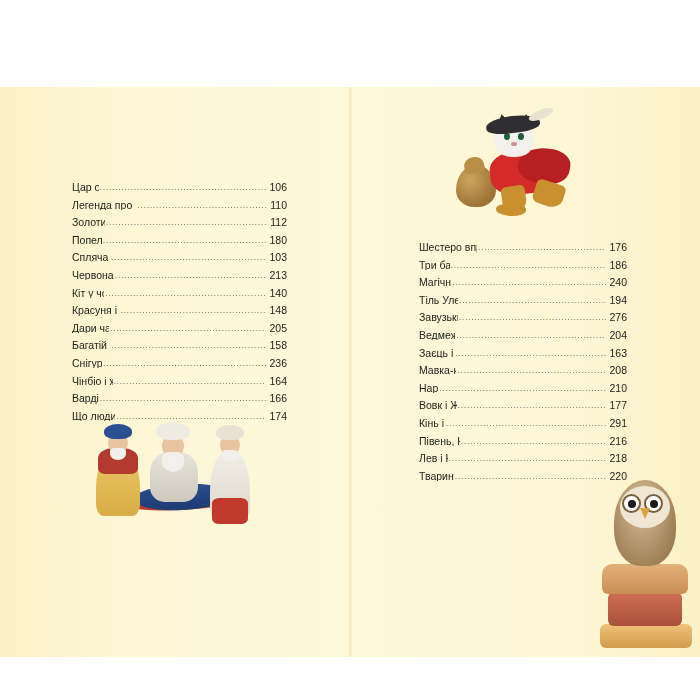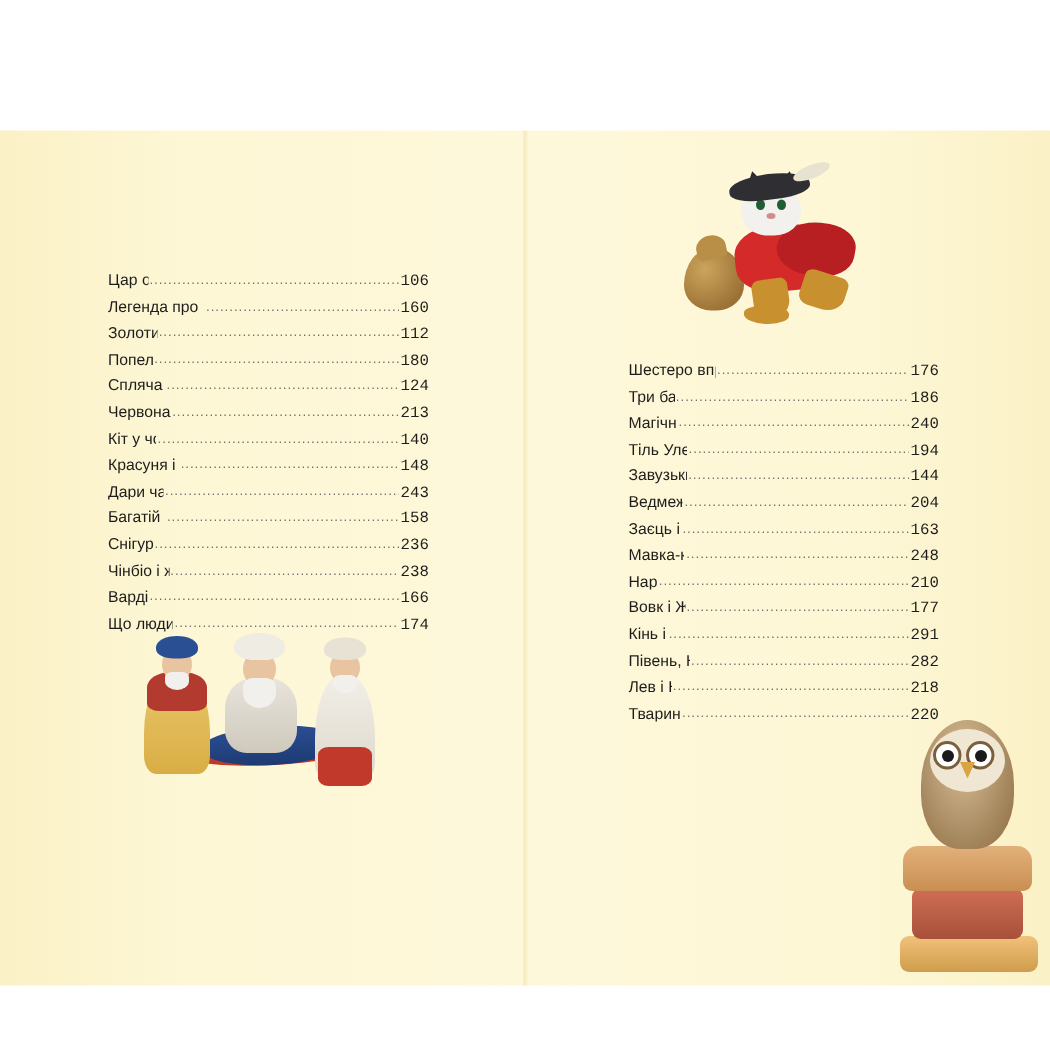--- a/index.html
+++ b/index.html
@@ -64,22 +64,22 @@
     overflow: hidden;
     white-space: nowrap;
     color: #6f6f6a;
     font-size: 9px;
     letter-spacing: 0.6px;
     position: relative;
     top: -1px;
   }
   .entry .page-no {
     flex: 0 0 auto;
+    text-align: right;
     min-width: 20px;
-    font-family: Liberation Mono, monospace;
   }
 
   
   .art-cat {
     position: absolute;
     left: 456px;
     top: 33px;
     width: 130px;
     height: 100px;
   }
@@ -315,71 +315,71 @@
 
   <div class="toc toc-left" id="toc-left">
       <div class="entry">
         <span class="title">Цар озера</span>
         <span class="dots">......................................................................................................</span>
         <span class="page-no">106</span>
       </div>
       <div class="entry">
         <span class="title">Легенда про Червоного Дракона</span>
         <span class="dots">......................................................................................................</span>
-        <span class="page-no">160</span>
+        <span class="page-no">110</span>
       </div>
       <div class="entry">
         <span class="title">Золотий птах</span>
         <span class="dots">......................................................................................................</span>
         <span class="page-no">112</span>
       </div>
       <div class="entry">
         <span class="title">Попелюшка</span>
         <span class="dots">......................................................................................................</span>
         <span class="page-no">180</span>
       </div>
       <div class="entry">
         <span class="title">Спляча красуня</span>
         <span class="dots">......................................................................................................</span>
-        <span class="page-no">124</span>
+        <span class="page-no">103</span>
       </div>
       <div class="entry">
         <span class="title">Червона Шапочка</span>
         <span class="dots">......................................................................................................</span>
         <span class="page-no">213</span>
       </div>
       <div class="entry">
         <span class="title">Кіт у чоботях</span>
         <span class="dots">......................................................................................................</span>
         <span class="page-no">140</span>
       </div>
       <div class="entry">
         <span class="title">Красуня і чудовисько</span>
         <span class="dots">......................................................................................................</span>
         <span class="page-no">148</span>
       </div>
       <div class="entry">
         <span class="title">Дари чарівника</span>
         <span class="dots">......................................................................................................</span>
-        <span class="page-no">243</span>
+        <span class="page-no">205</span>
       </div>
       <div class="entry">
         <span class="title">Багатій і жебрак</span>
         <span class="dots">......................................................................................................</span>
         <span class="page-no">158</span>
       </div>
       <div class="entry">
         <span class="title">Снігуронька</span>
         <span class="dots">......................................................................................................</span>
         <span class="page-no">236</span>
       </div>
       <div class="entry">
         <span class="title">Чінбіо і журавель</span>
         <span class="dots">......................................................................................................</span>
-        <span class="page-no">238</span>
+        <span class="page-no">164</span>
       </div>
       <div class="entry">
         <span class="title">Вардіелло</span>
         <span class="dots">......................................................................................................</span>
         <span class="page-no">166</span>
       </div>
       <div class="entry">
         <span class="title">Що люди скажуть?</span>
         <span class="dots">......................................................................................................</span>
         <span class="page-no">174</span>
@@ -403,56 +403,56 @@
         <span class="page-no">240</span>
       </div>
       <div class="entry">
         <span class="title">Тіль Уленшпігель</span>
         <span class="dots">......................................................................................................</span>
         <span class="page-no">194</span>
       </div>
       <div class="entry">
         <span class="title">Завузький прохід</span>
         <span class="dots">......................................................................................................</span>
-        <span class="page-no">144</span>
+        <span class="page-no">276</span>
       </div>
       <div class="entry">
         <span class="title">Ведмежий хвіст</span>
         <span class="dots">......................................................................................................</span>
         <span class="page-no">204</span>
       </div>
       <div class="entry">
         <span class="title">Заєць і Слоник</span>
         <span class="dots">......................................................................................................</span>
         <span class="page-no">163</span>
       </div>
       <div class="entry">
         <span class="title">Мавка-королева</span>
         <span class="dots">......................................................................................................</span>
-        <span class="page-no">248</span>
+        <span class="page-no">208</span>
       </div>
       <div class="entry">
         <span class="title">Нарцис</span>
         <span class="dots">......................................................................................................</span>
         <span class="page-no">210</span>
       </div>
       <div class="entry">
         <span class="title">Вовк і Журавель</span>
         <span class="dots">......................................................................................................</span>
         <span class="page-no">177</span>
       </div>
       <div class="entry">
         <span class="title">Кінь і Вовк</span>
         <span class="dots">......................................................................................................</span>
         <span class="page-no">291</span>
       </div>
       <div class="entry">
         <span class="title">Півень, Кіт і Миша</span>
         <span class="dots">......................................................................................................</span>
-        <span class="page-no">282</span>
+        <span class="page-no">216</span>
       </div>
       <div class="entry">
         <span class="title">Лев і Комар</span>
         <span class="dots">......................................................................................................</span>
         <span class="page-no">218</span>
       </div>
       <div class="entry">
         <span class="title">Тварини і чума</span>
         <span class="dots">......................................................................................................</span>
         <span class="page-no">220</span>

